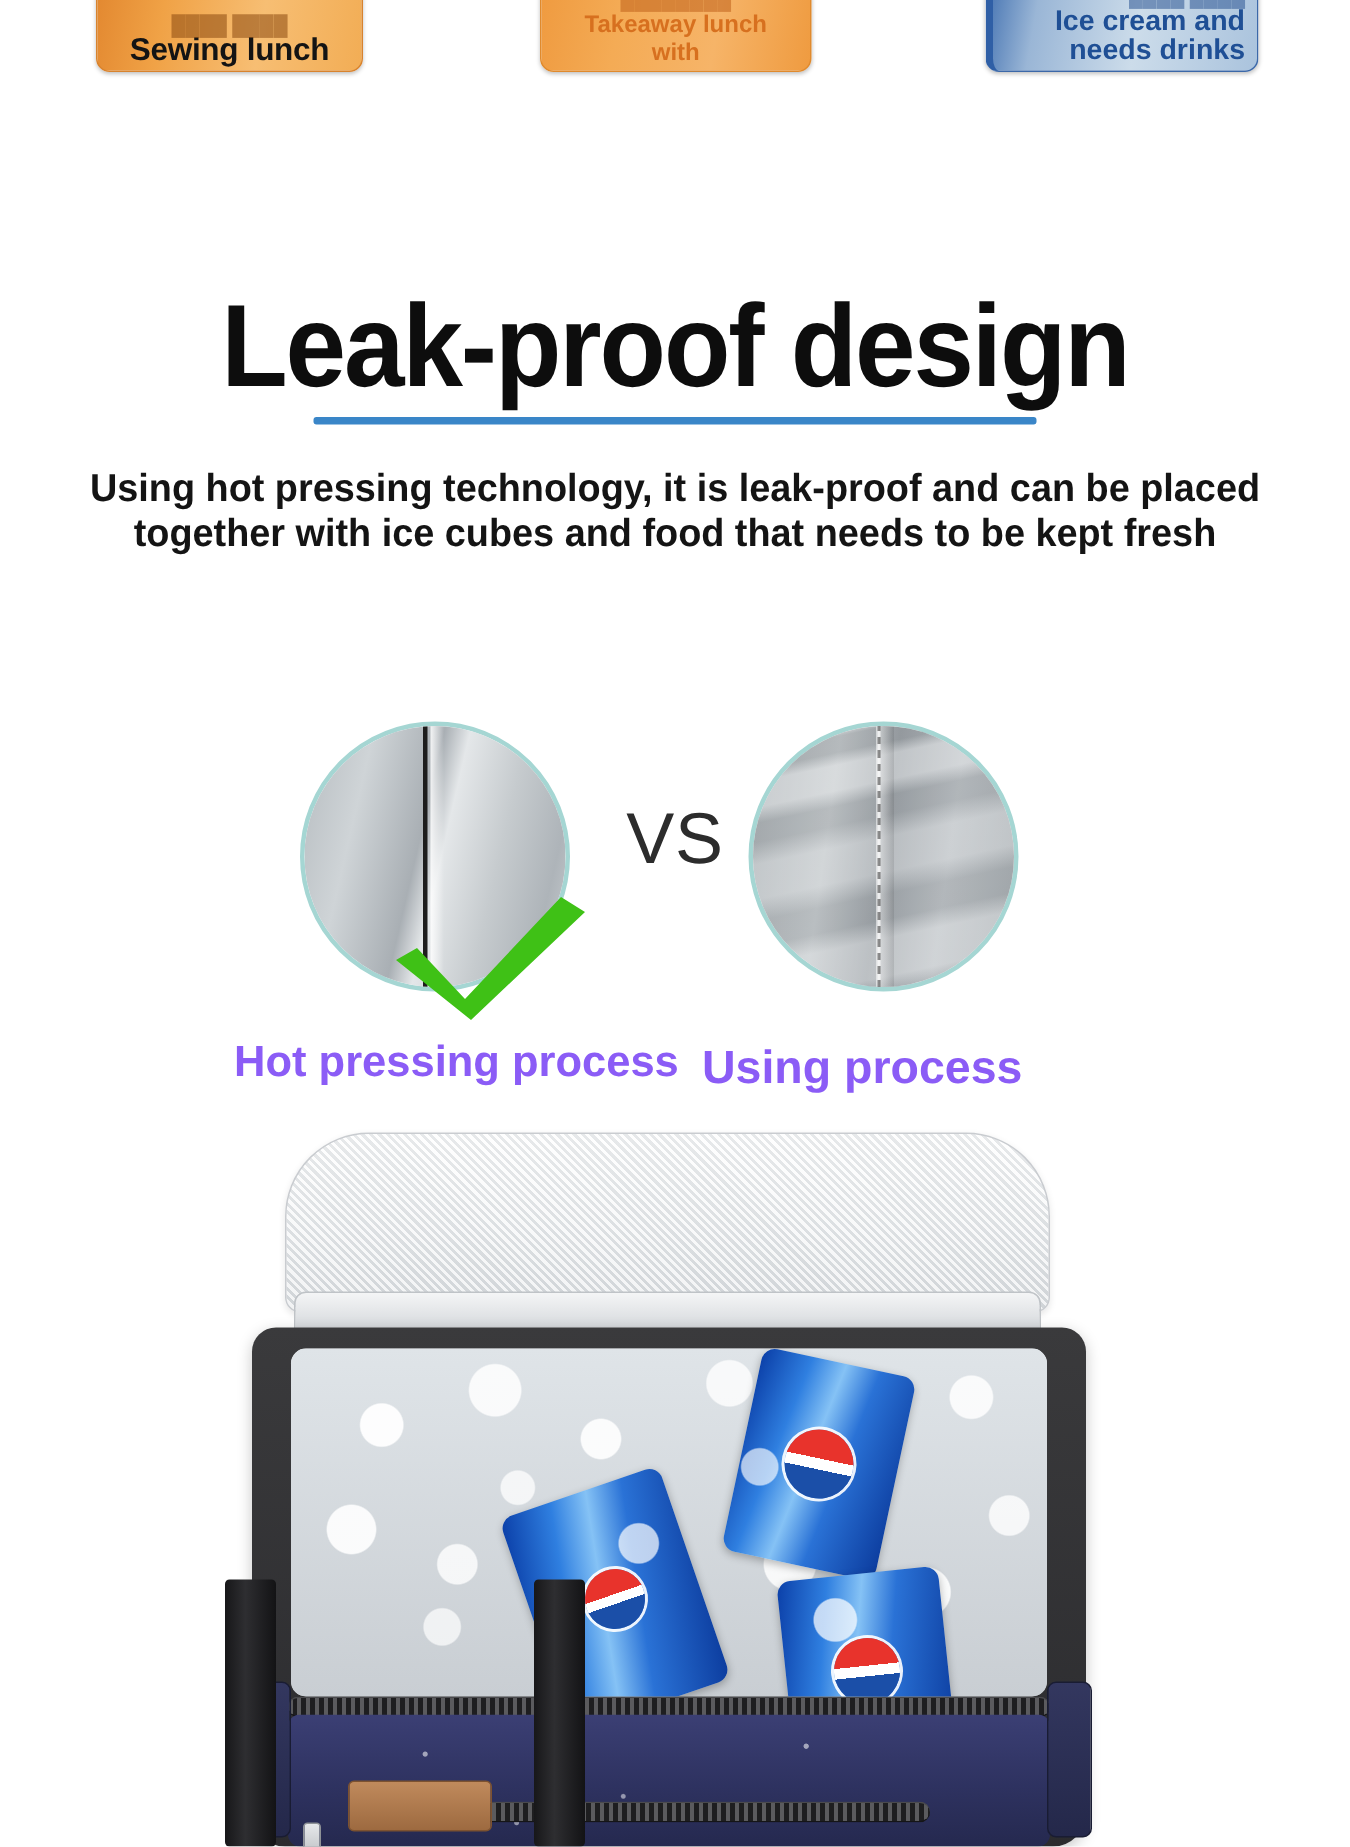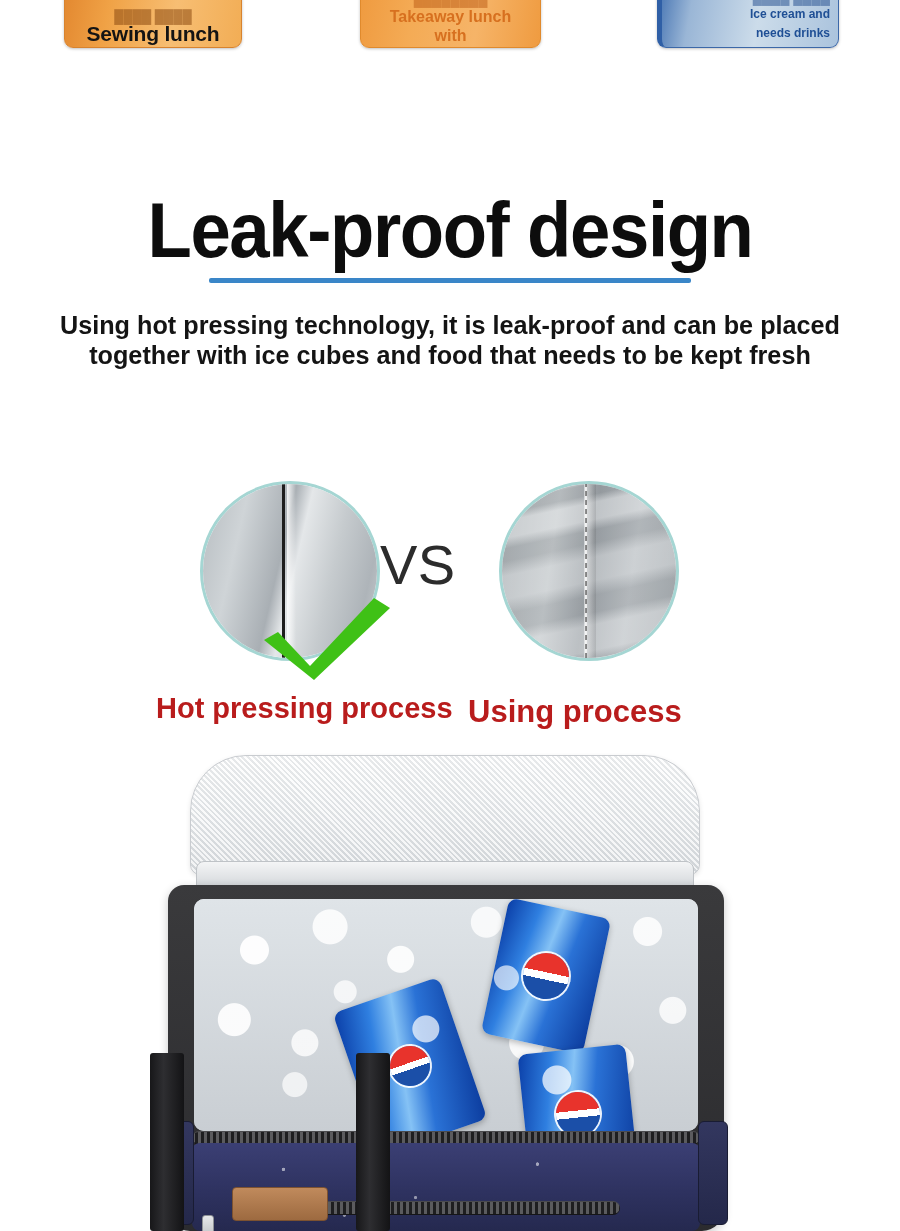--- a/index.html
+++ b/index.html
@@ -41,21 +41,21 @@
   }
   #badge-2 .clip-line{ color:#c0611a; }
   #badge-2 .main-line{ color:#d7701f; font-size:16px; text-align:center; }
 
   #badge-3{
     left:657px; width:182px; align-items:flex-end; padding-right:8px;
     background:linear-gradient(100deg,#4a77b4 0%,#9ab6d6 18%,#ccdcea 55%,#aac3dd 100%);
     border:1px solid #3c68a8; border-left:5px solid #2f5fa6;
   }
   #badge-3 .clip-line{ color:#2d5694; }
-  #badge-3 .main-line{ color:#1f4f95; font-size:12px; text-align:right; }
+  #badge-3 .main-line{ color:#1f4f95; font-size:19px; text-align:right; }
 
   
   .headline-block{ position:absolute; left:0; top:188px; width:900px; text-align:center; }
   .headline{
     font-family:"Liberation Sans Narrow","Liberation Sans", sans-serif;
     font-size:78px; font-weight:bold; line-height:84px; letter-spacing:-1.5px;
     color:#0d0d0d; transform:scaleX(.93); transform-origin:center;
   }
   .headline-rule{
     width:482px; height:5px; margin:6px auto 0; border-radius:2px;
@@ -107,28 +107,28 @@
     content:""; position:absolute; left:47%; top:0; width:12px; height:100%;
     background:linear-gradient(90deg,rgba(255,255,255,.55),rgba(0,0,0,.10));
   }
 
   .check-mark{
     position:absolute; left:62px; top:115px; width:130px; height:85px;
     pointer-events:none;
   }
 
   .vs-label{
-    position:absolute; left:380px; top:532px; width:140px; 
-    font-size:56px; font-weight:normal; color:#2c2c2c; letter-spacing:.5px;
+    position:absolute; left:380px; top:532px; width:140px; text-align:center;
+    font-size:48px; font-weight:normal; color:#2c2c2c; letter-spacing:.5px;
     font-family:"Liberation Sans", sans-serif;
   }
 
   .caption{
     position:absolute; font-family:"Liberation Sans Narrow","Liberation Sans", sans-serif;
-    font-weight:bold; color:#b91c1c; white-space:nowrap;
+    font-weight:bold; color:#8b5cf6; white-space:nowrap;
   }
   #caption-left { left:156px; top:692px; font-size:29px; }
   #caption-right{ left:468px; top:694px; font-size:31px; }
 
   
   .product-photo{ position:absolute; left:0; top:735px; width:900px; height:496px; }
 
   .bag-lid{
     position:absolute; left:190px; top:20px; width:510px; height:120px;
     border-radius:56px 56px 10px 10px;

